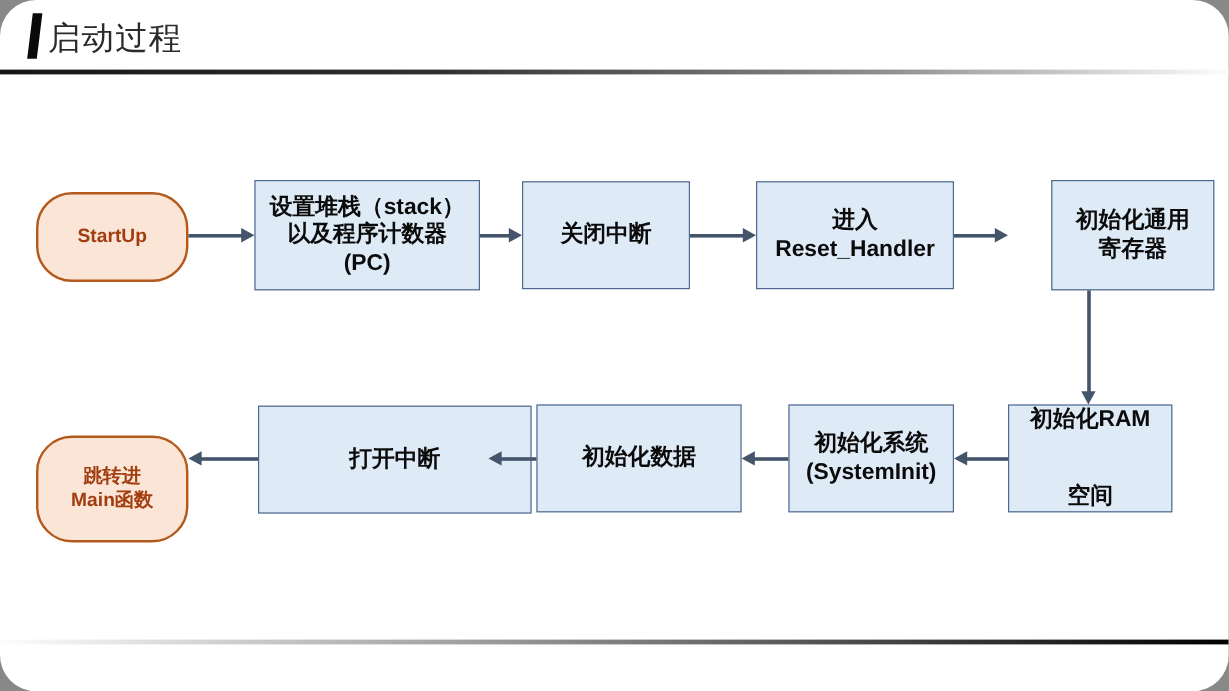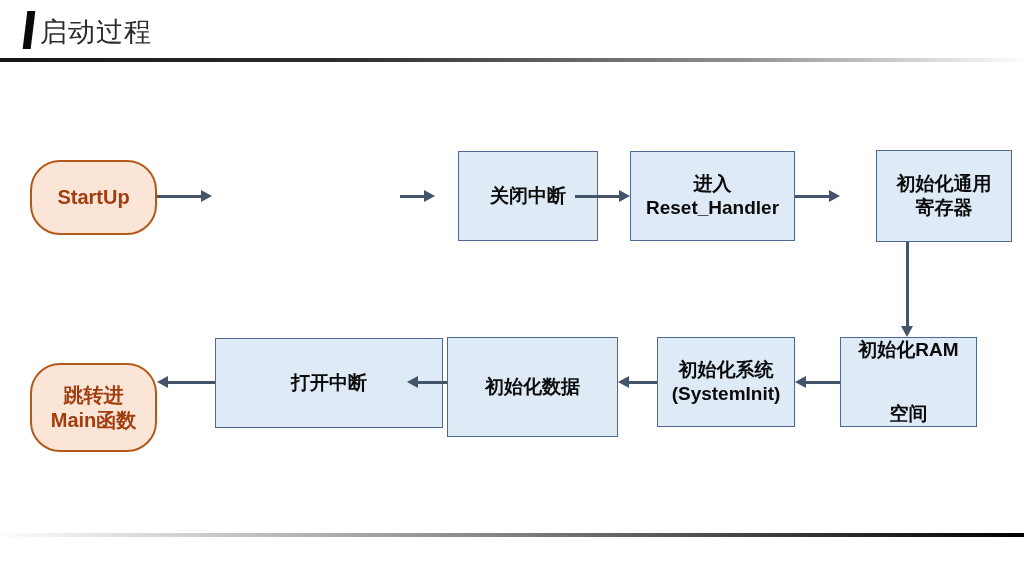--- a/index.html
+++ b/index.html
@@ -13,20 +13,21 @@
   }
   *{margin:0;padding:0;box-sizing:border-box;}
   html,body{background:#888;}
   .slide{
     position:relative;
     width:1024px;height:576px;
     background:#ffffff;
     overflow:hidden;
     font-family:"Liberation Sans","DejaVu Sans",sans-serif;
     margin:0 auto;
+    border-radius:30px;
   }
   
   .title-bar{
     position:absolute;left:25px;top:11px;
     width:8px;height:38px;background:#0a0a0a;
     transform:skewX(-7deg);
   }
   .page-title{
     position:absolute;left:40px;top:14px;
     font-size:27px;font-weight:400;letter-spacing:1px;
@@ -50,21 +51,21 @@
     background:var(--process-fill);
     border:1.5px solid var(--process-border);
     color:#0b0b0b;
     font-weight:bold;font-size:19px;line-height:1.24;
   }
   .terminal{
     background:var(--terminal-fill);
     border:2px solid var(--terminal-border);
     border-radius:30px;
     color:var(--terminal-text);
-    font-weight:bold;font-size:20px;line-height:1.25;
+    font-weight:bold;font-size:16px;line-height:1.25;
   }
   
   .arr{position:absolute;}
   .arr .shaft{position:absolute;background:var(--arrow);}
   .arr .head{position:absolute;width:0;height:0;}
   .arr.right .shaft{left:0;right:10px;top:4.5px;height:3px;}
   .arr.right .head{right:0;top:0;
     border-top:6px solid transparent;border-bottom:6px solid transparent;
     border-left:11px solid var(--arrow);}
   .arr.left .shaft{left:10px;right:0;top:4.5px;height:3px;}
@@ -82,22 +83,27 @@
 <div class="slide">
 
   <div class="title-bar"></div>
   <h1 class="page-title">启动过程</h1>
   <div class="divider-top"></div>
 
   <div class="node terminal" style="left:30px;top:160px;width:127px;height:75px;">
     <div>StartUp</div>
   </div>
 
+  <div class="node process" style="left:212px;top:150px;width:188px;height:92px;">
+    <div>设置堆栈（stack）</div>
+    <div>以及程序计数器</div>
+    <div>(PC)</div>
+  </div>
 
-  <div class="node process" style="left:458px;top:151px;width:140px;height:90px;">
+  <div class="node process" style="left:435px;top:151px;width:140px;height:90px;">
     <div>关闭中断</div>
   </div>
 
   <div class="node process" style="left:630px;top:151px;width:165px;height:90px;">
     <div>进入</div>
     <div>Reset_Handler</div>
   </div>
 
   <div class="node process" style="left:876px;top:150px;width:136px;height:92px;">
     <div>初始化通用</div>
@@ -107,21 +113,21 @@
   <div class="node process" style="left:840px;top:337px;width:137px;height:90px;justify-content:space-between;">
     <div>初始化RAM</div>
     <div>空间</div>
   </div>
 
   <div class="node process" style="left:657px;top:337px;width:138px;height:90px;">
     <div>初始化系统</div>
     <div>(SystemInit)</div>
   </div>
 
-  <div class="node process" style="left:447px;top:337px;width:171px;height:100px;">
+  <div class="node process" style="left:447px;top:337px;width:171px;height:90px;">
     <div>初始化数据</div>
   </div>
 
   <div class="node process" style="left:215px;top:338px;width:228px;height:90px;">
     <div>打开中断</div>
   </div>
 
   <div class="node terminal" style="left:30px;top:343px;width:127px;height:89px;margin-top:20px;">
     <div>跳转进</div>
     <div>Main函数</div>

